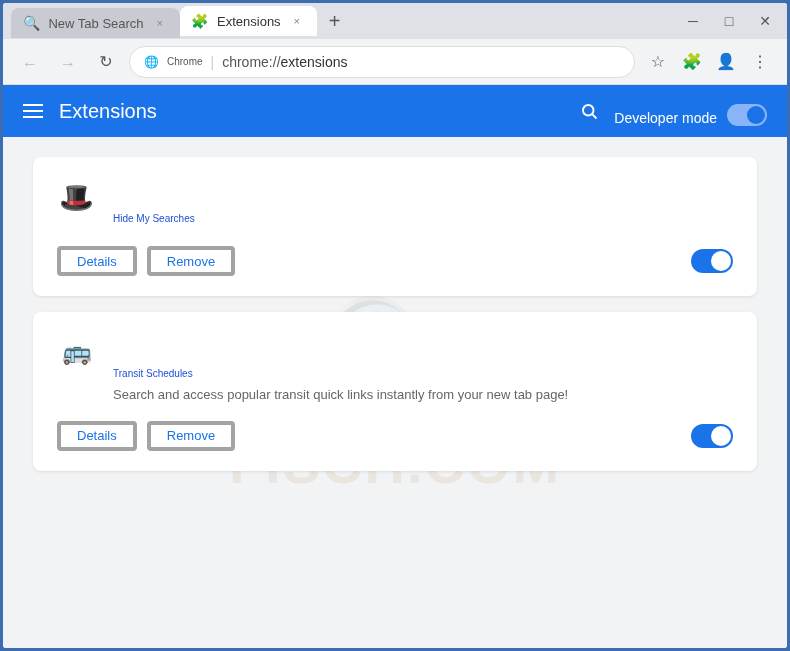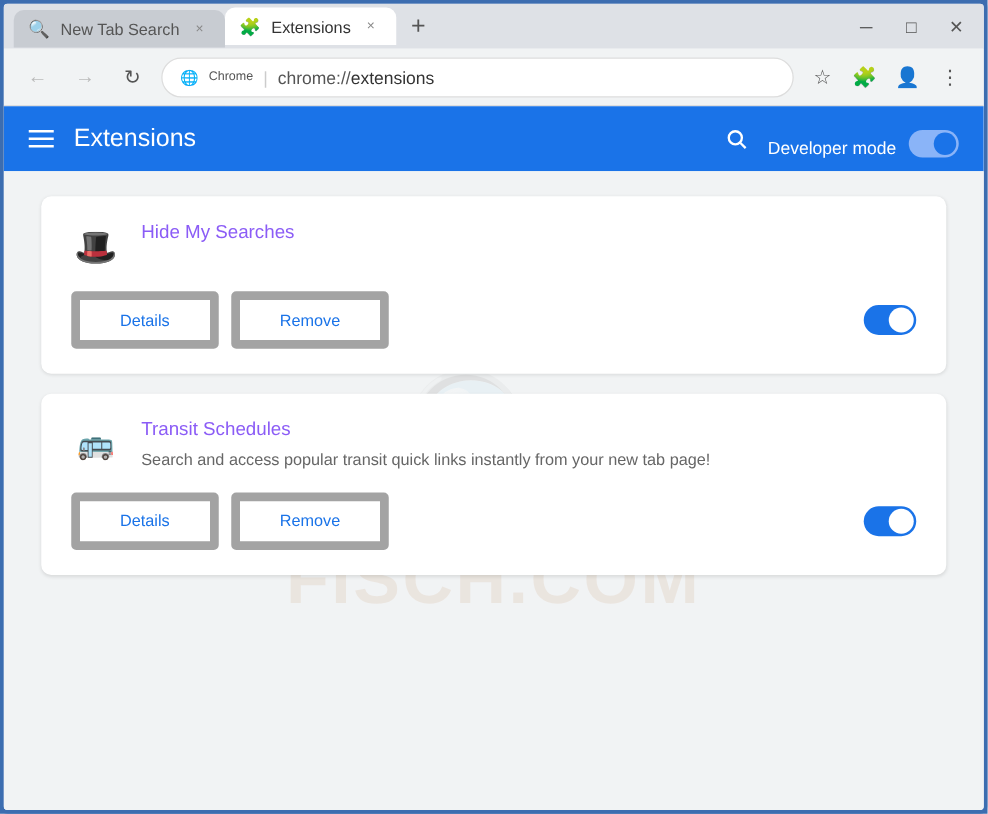--- a/index.html
+++ b/index.html
@@ -53,24 +53,24 @@
     
     .watermark { position: absolute; top: 50%; left: 50%; transform: translate(-50%, -50%); opacity: 0.12; pointer-events: none; text-align: center; }
     .watermark-magnifier { font-size: 120px; color: #999; }
     .watermark-text { font-size: 56px; font-weight: bold; color: #c0834f; letter-spacing: 2px; }
 
     
     .ext-card { background: #fff; border-radius: 8px; padding: 20px 24px; margin-bottom: 16px; box-shadow: 0 1px 3px rgba(0,0,0,0.1); position: relative; z-index: 1; }
     .ext-card-header { display: flex; align-items: flex-start; gap: 16px; margin-bottom: 16px; }
     .ext-icon { width: 40px; height: 40px; display: flex; align-items: center; justify-content: center; font-size: 28px; flex-shrink: 0; }
     .ext-info { flex: 1; }
-    .ext-name { font-size: 15px; font-weight: 500; color: #8b5cf6; margin-bottom: 6px; }
+    .ext-name { font-size: 10px; font-weight: 500; color: #1d4ed8; margin-bottom: 6px; margin-top: 36px; }
     .ext-desc { font-size: 13px; color: #666; line-height: 1.5; }
     .ext-card-footer { display: flex; align-items: center; gap: 10px; }
-    .ext-btn { height: 46px; padding: 0 32px; border: 7px solid #a3a3a3; background: #fff; color: #1a73e8; border-radius: 4px; font-size: 13px; cursor: pointer; }
+    .ext-btn { height: 30px; padding: 0 16px; border: 4px solid #a3a3a3; background: #fff; color: #1a73e8; border-radius: 4px; font-size: 13px; cursor: pointer; }
     .spacer { flex: 1; }
 
     
     .search-icon-svg { width: 18px; height: 18px; }
   </style>
 </head>
 <body>
 
 <div class="browser-window">
 

